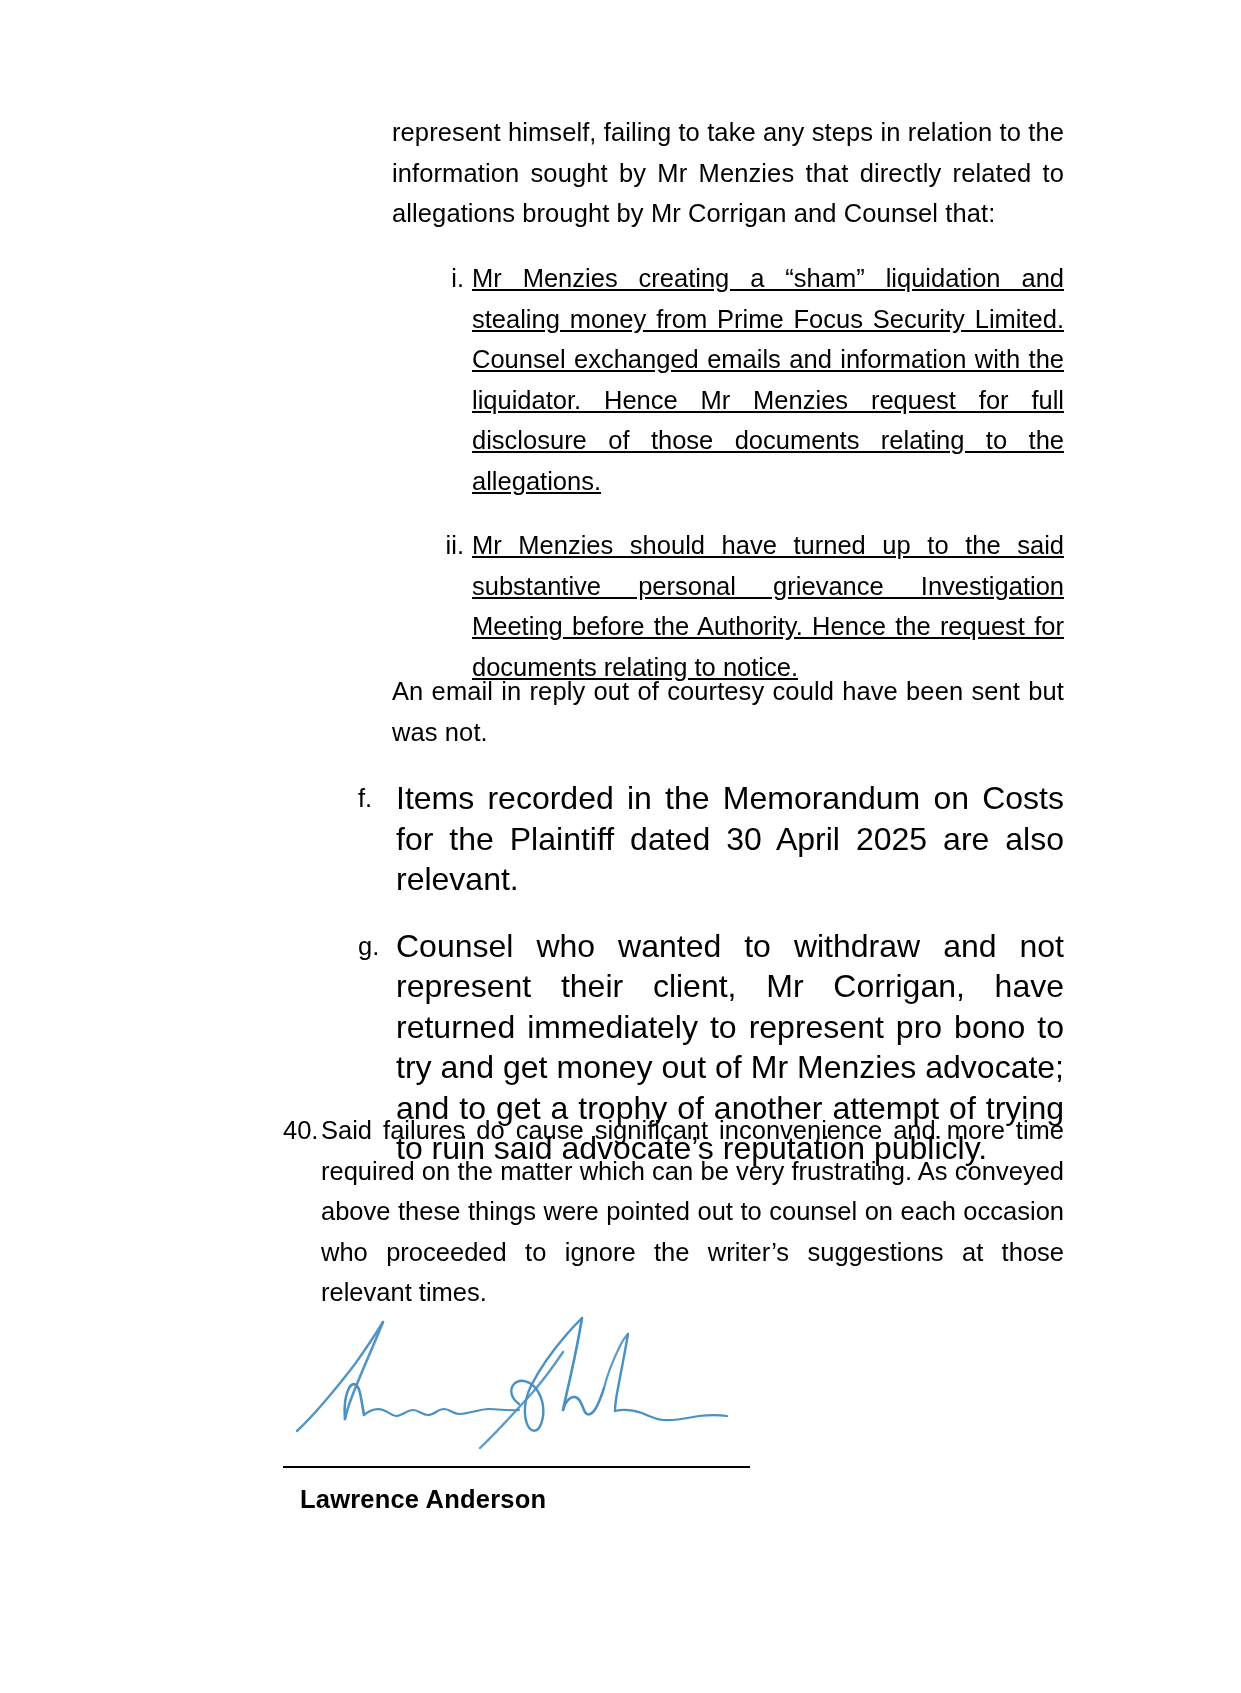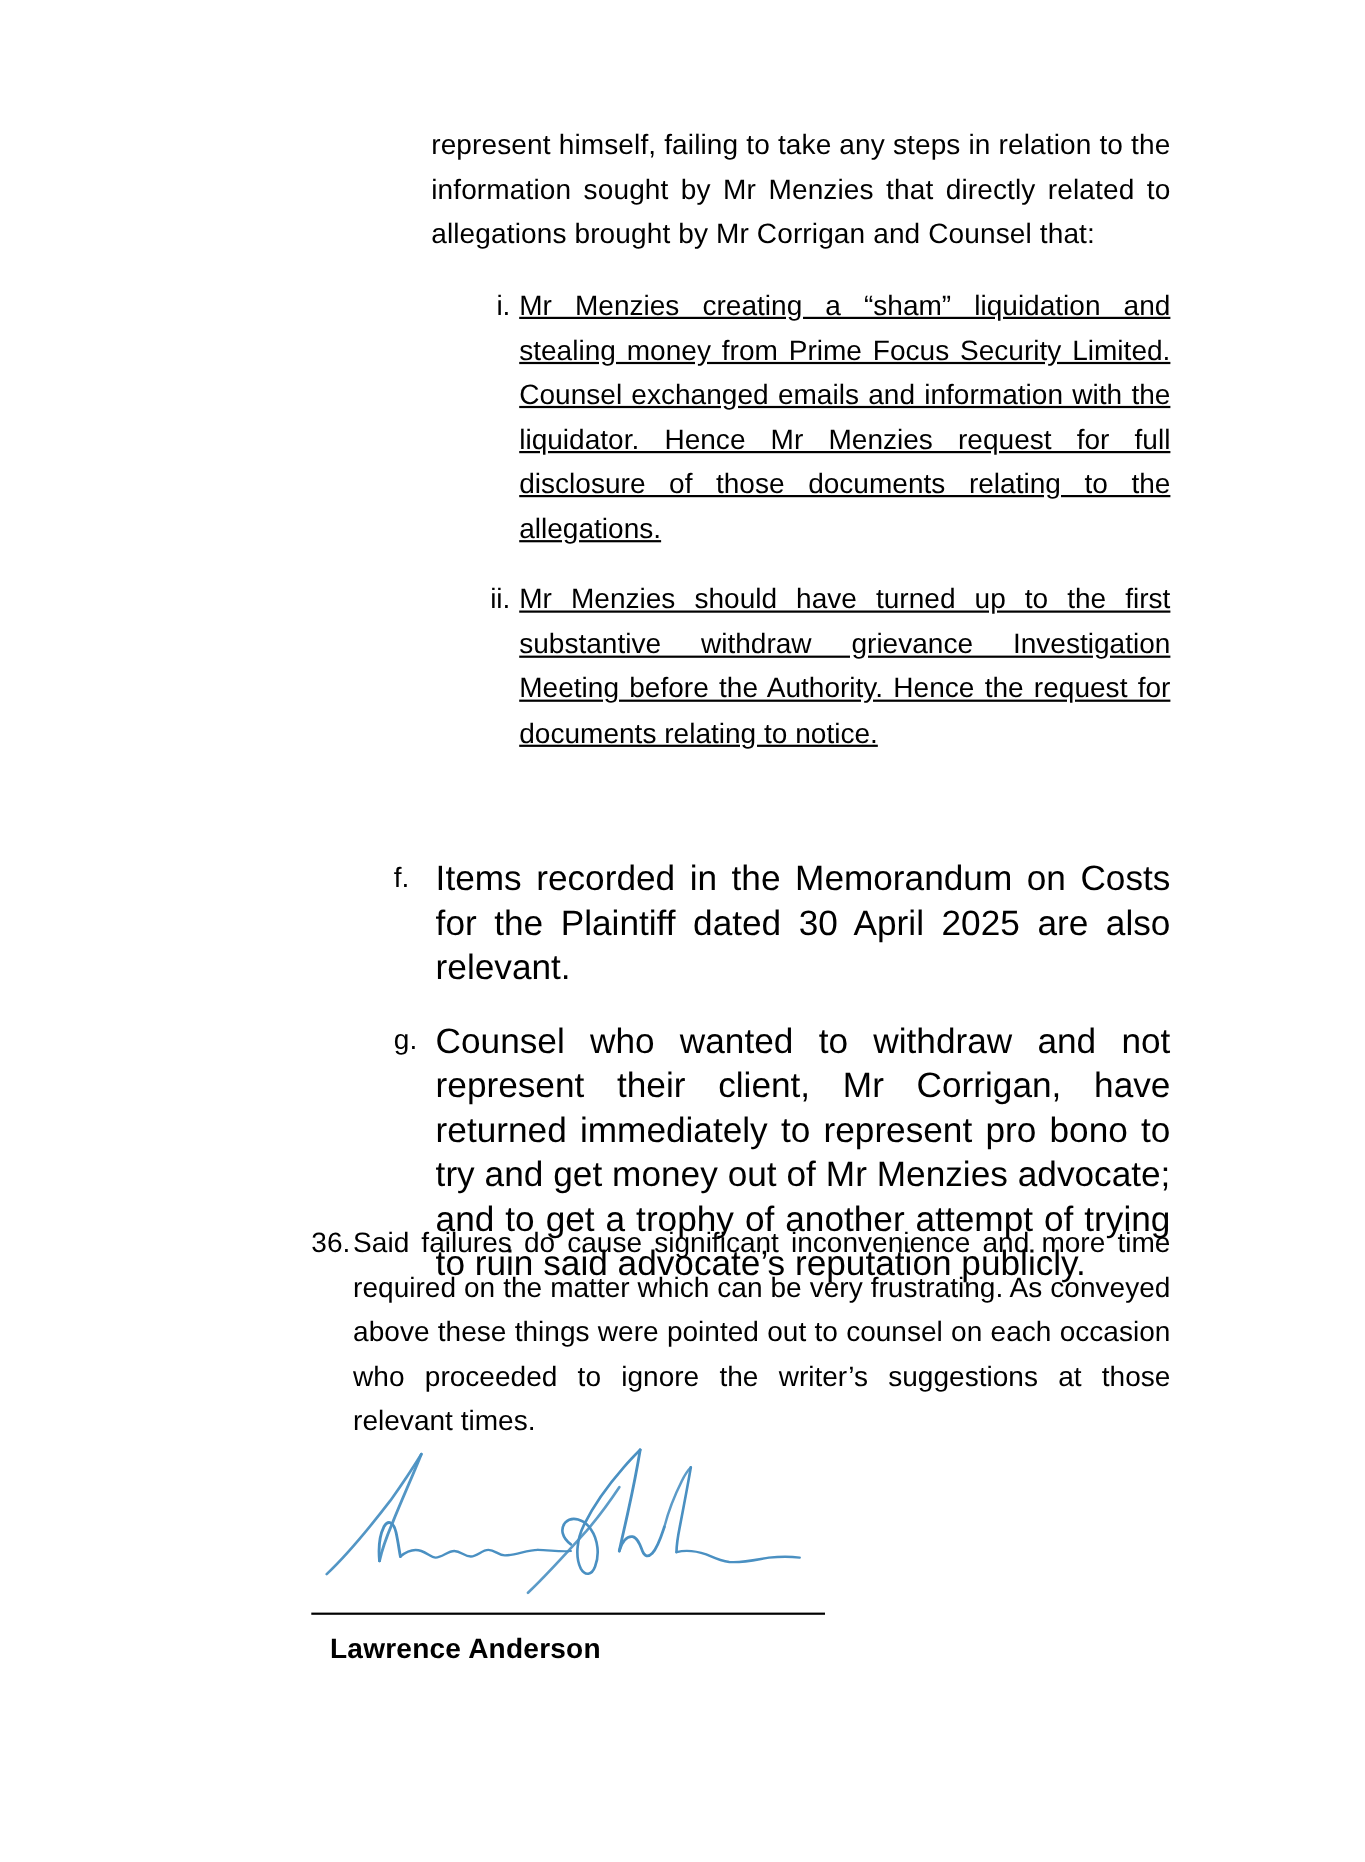--- a/index.html
+++ b/index.html
@@ -181,43 +181,44 @@
 
   <div id="roman-list">
 
     <div class="roman-item">
       <span class="roman-marker">i.</span>
       <div class="roman-body">Mr Menzies creating a “sham” liquidation and stealing money from Prime Focus Security Limited. Counsel exchanged emails and information with the liquidator. Hence Mr Menzies request for full disclosure of those documents relating to the allegations.</div>
     </div>
 
     <div class="roman-item">
       <span class="roman-marker">ii.</span>
-      <div class="roman-body">Mr Menzies should have turned up to the first substantive withdraw grievance Investigation Meeting before the Authority. Hence the request for documents relating to notice.</div>
-    </div>
-
-  </div>
-
+      <div class="roman-body">Mr Menzies should have turned up to the said substantive personal grievance Investigation Meeting before the Authority. Hence the request for documents relating to notice.</div>
+    </div>
+
+  </div>
+
+  <div id="trailing-para" class="body-text">An email in reply out of courtesy could have been sent but was not.</div>
 
   <div id="letter-list">
 
     <div class="letter-item">
       <span class="letter-marker">f.</span>
       <div class="letter-body">Items recorded in the Memorandum on Costs for the Plaintiff dated 30 April 2025 are also relevant.</div>
     </div>
 
     <div class="letter-item">
       <span class="letter-marker">g.</span>
       <div class="letter-body">Counsel who wanted to withdraw and not represent their client, Mr Corrigan, have returned immediately to represent pro bono to try and get money out of Mr Menzies advocate; and to get a trophy of another attempt of trying to ruin said advocate’s reputation publicly.</div>
     </div>
 
   </div>
 
   <div id="numbered-para">
     <div class="num-item">
-      <span class="num-marker">36.</span>
+      <span class="num-marker">40.</span>
       <div class="num-body">Said failures do cause significant inconvenience and more time required on the matter which can be very frustrating. As conveyed above these things were pointed out to counsel on each occasion who proceeded to ignore the writer’s suggestions at those relevant times.</div>
     </div>
   </div>
 
   <div id="signature-block">
     <svg id="signature-svg" width="470" height="160" viewBox="0 0 470 160" xmlns="http://www.w3.org/2000/svg">
       <g fill="none" stroke="#4a90c2" stroke-linecap="round" stroke-linejoin="round">
 
         <path d="M14 133 C 30 118, 52 92, 72 66 C 82 52, 92 37, 100 24" stroke-width="2.4" opacity="0.95"></path>
         <path d="M100 24 C 92 44, 82 66, 74 86 C 68 100, 64 112, 62 121" stroke-width="2.6" opacity="0.95"></path>

